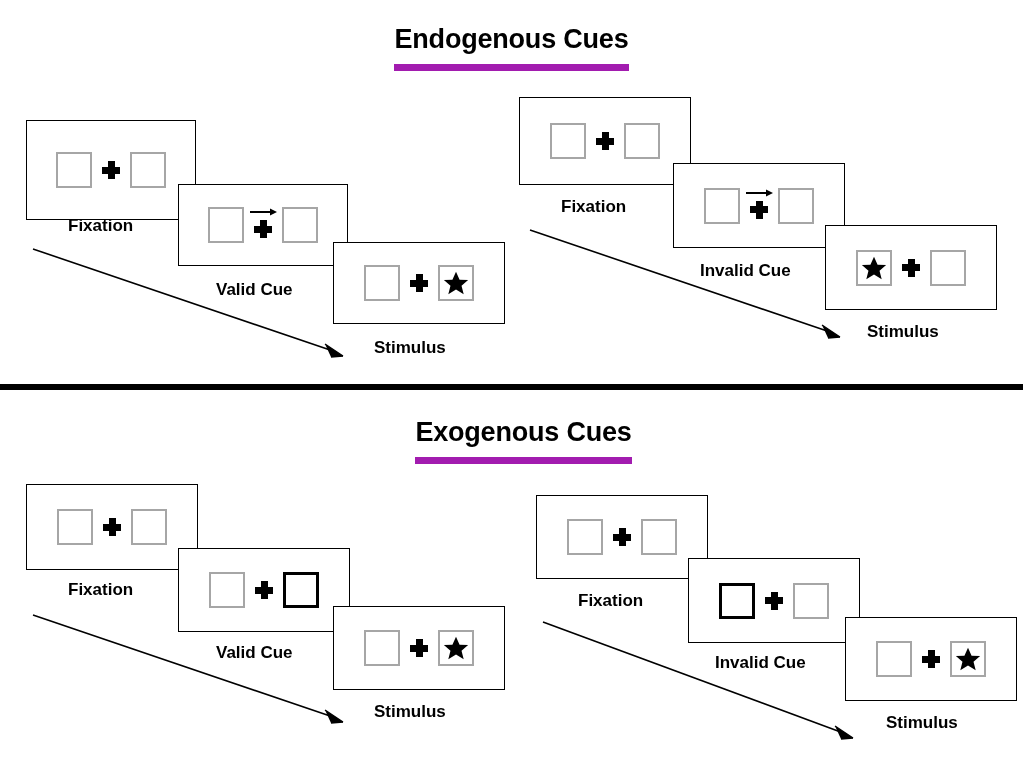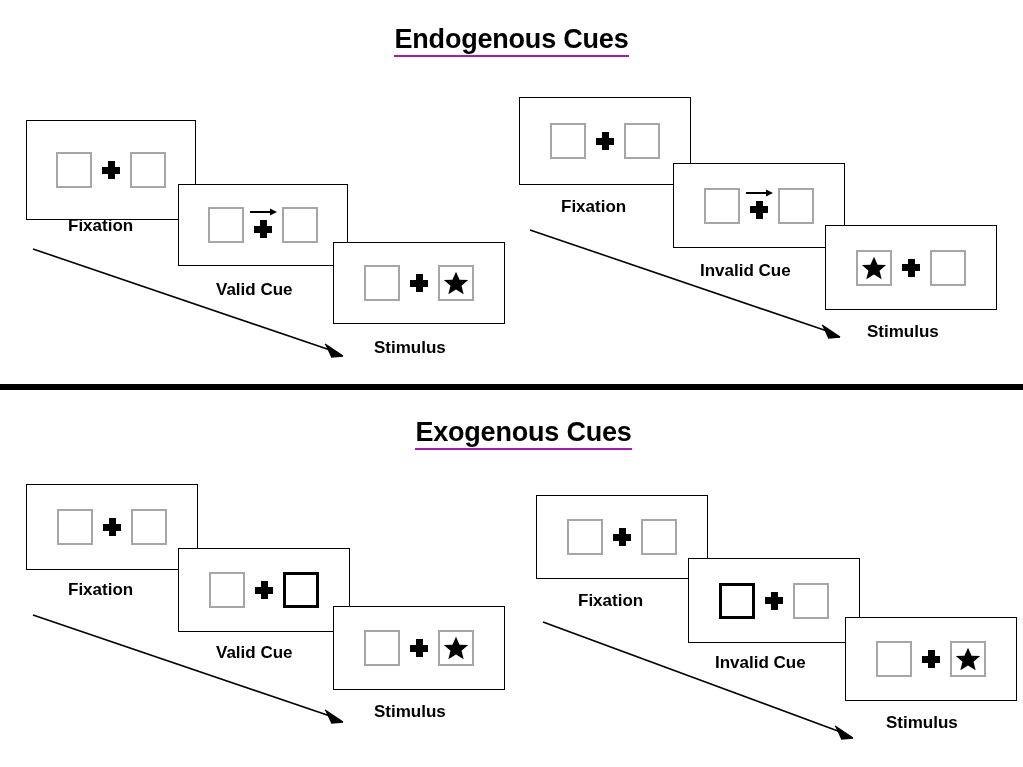--- a/index.html
+++ b/index.html
@@ -20,22 +20,22 @@
   .section-title {
     position: absolute;
     width: 100%;
     text-align: center;
     font-size: 27px;
     font-weight: bold;
     letter-spacing: -0.2px;
     color: #000;
   }
   .section-title span {
-    border-bottom: 2px solid #a21caf;
-    padding-bottom: 1px;
+    border-bottom: 7px solid #a21caf;
+    padding-bottom: 10px;
   }
   #title-endogenous { top: 24px; left: 0; }
   #title-exogenous  { top: 417px; left: 12px; }
 
   
   .divider {
     position: absolute;
     left: 0;
     width: 1023px;
     height: 6px;

